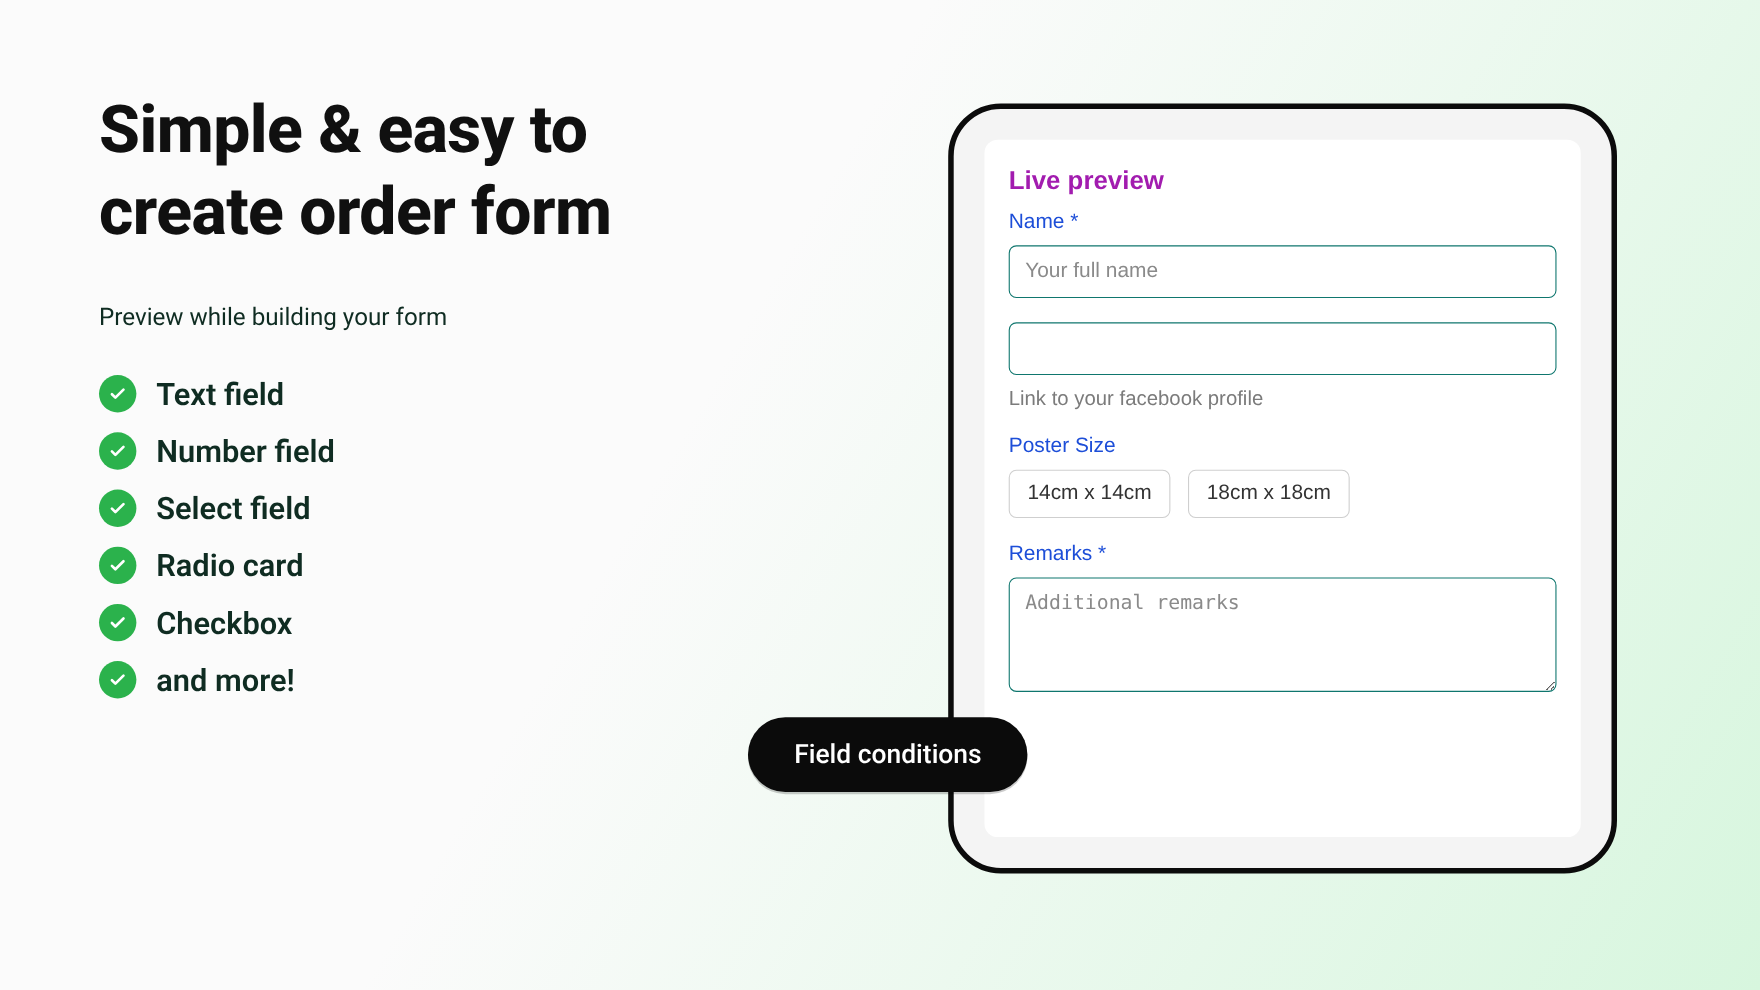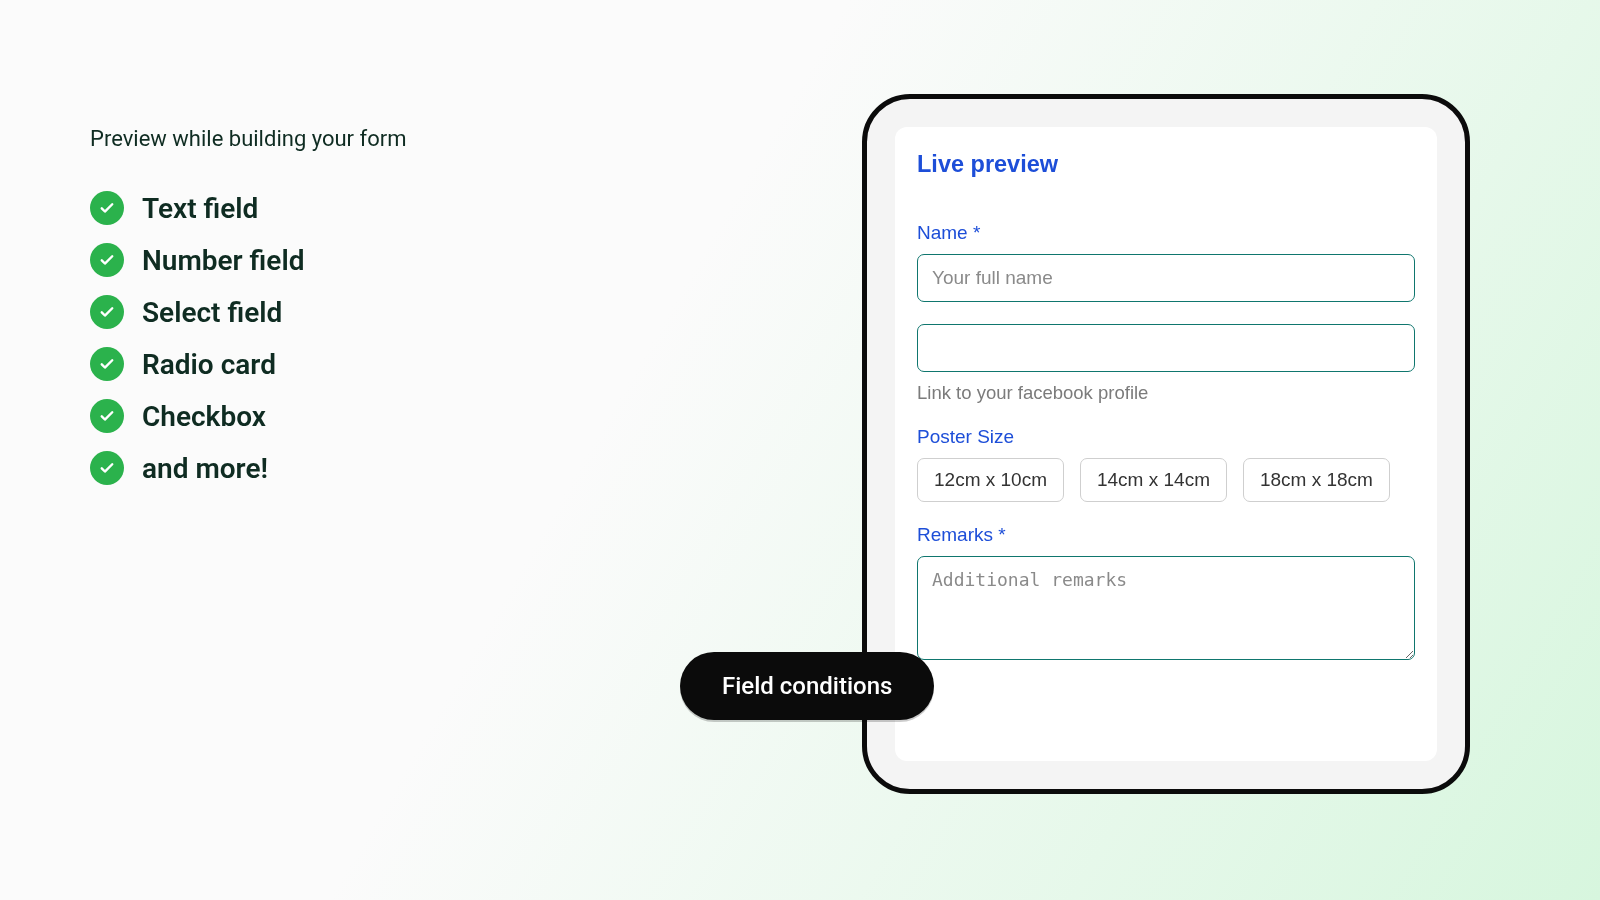--- a/index.html
+++ b/index.html
@@ -76,22 +76,22 @@
     background: #ffffff;
     border-radius: 12px;
     padding: 24px 22px 10px 22px;
     font-family: "Helvetica Neue", Arial, sans-serif;
     color: #333;
     overflow: hidden;
   }
   .preview-title {
     font-size: 23.5px;
     font-weight: 700;
-    color: #1d4ed8;
-    margin-bottom: 44px;
+    color: #a21caf;
+    margin-bottom: 13px;
   }
   .form-group { margin-bottom: 22px; }
   .form-label {
     display: block;
     font-size: 19px;
     color: #1d4ed8;
     margin-bottom: 10px;
   }
   .text-input, .textarea {
     width: 100%;
@@ -139,20 +139,21 @@
     font-size: 24px;
     font-weight: 500;
     cursor: pointer;
     box-shadow: 0 2px 0 rgba(0,0,0,0.2);
   }
 </style>
 </head>
 <body>
 
 <div class="left">
+  <h1 class="heading">Simple &amp; easy to create order form</h1>
   <div class="subheading">Preview while building your form</div>
   <ul class="features">
     <li>
       <span class="check">
         <svg width="18" height="18" viewBox="0 0 24 24" fill="none">
             <path d="M5 12.5l4.2 4.2L19 7" stroke="#ffffff" stroke-width="3.2" stroke-linecap="round" stroke-linejoin="round"></path>
           </svg>
       </span>
       <span class="feat-label">Text field</span>
     </li>
@@ -209,21 +210,20 @@
     </div>
 
     <div class="form-group">
       <input type="text" class="text-input" style="">
       <div class="help-text">Link to your facebook profile</div>
     </div>
 
     <div class="form-group">
       <label class="form-label">Poster Size</label>
       <div class="radio-row">
-        <div class="radio-card">12cm x 10cm</div>
         <div class="radio-card">14cm x 14cm</div>
         <div class="radio-card">18cm x 18cm</div>
       </div>
     </div>
 
     <div class="form-group">
       <label class="form-label">Remarks *</label>
       <textarea class="textarea" placeholder="Additional remarks" style=""></textarea>
     </div>
   </div>

